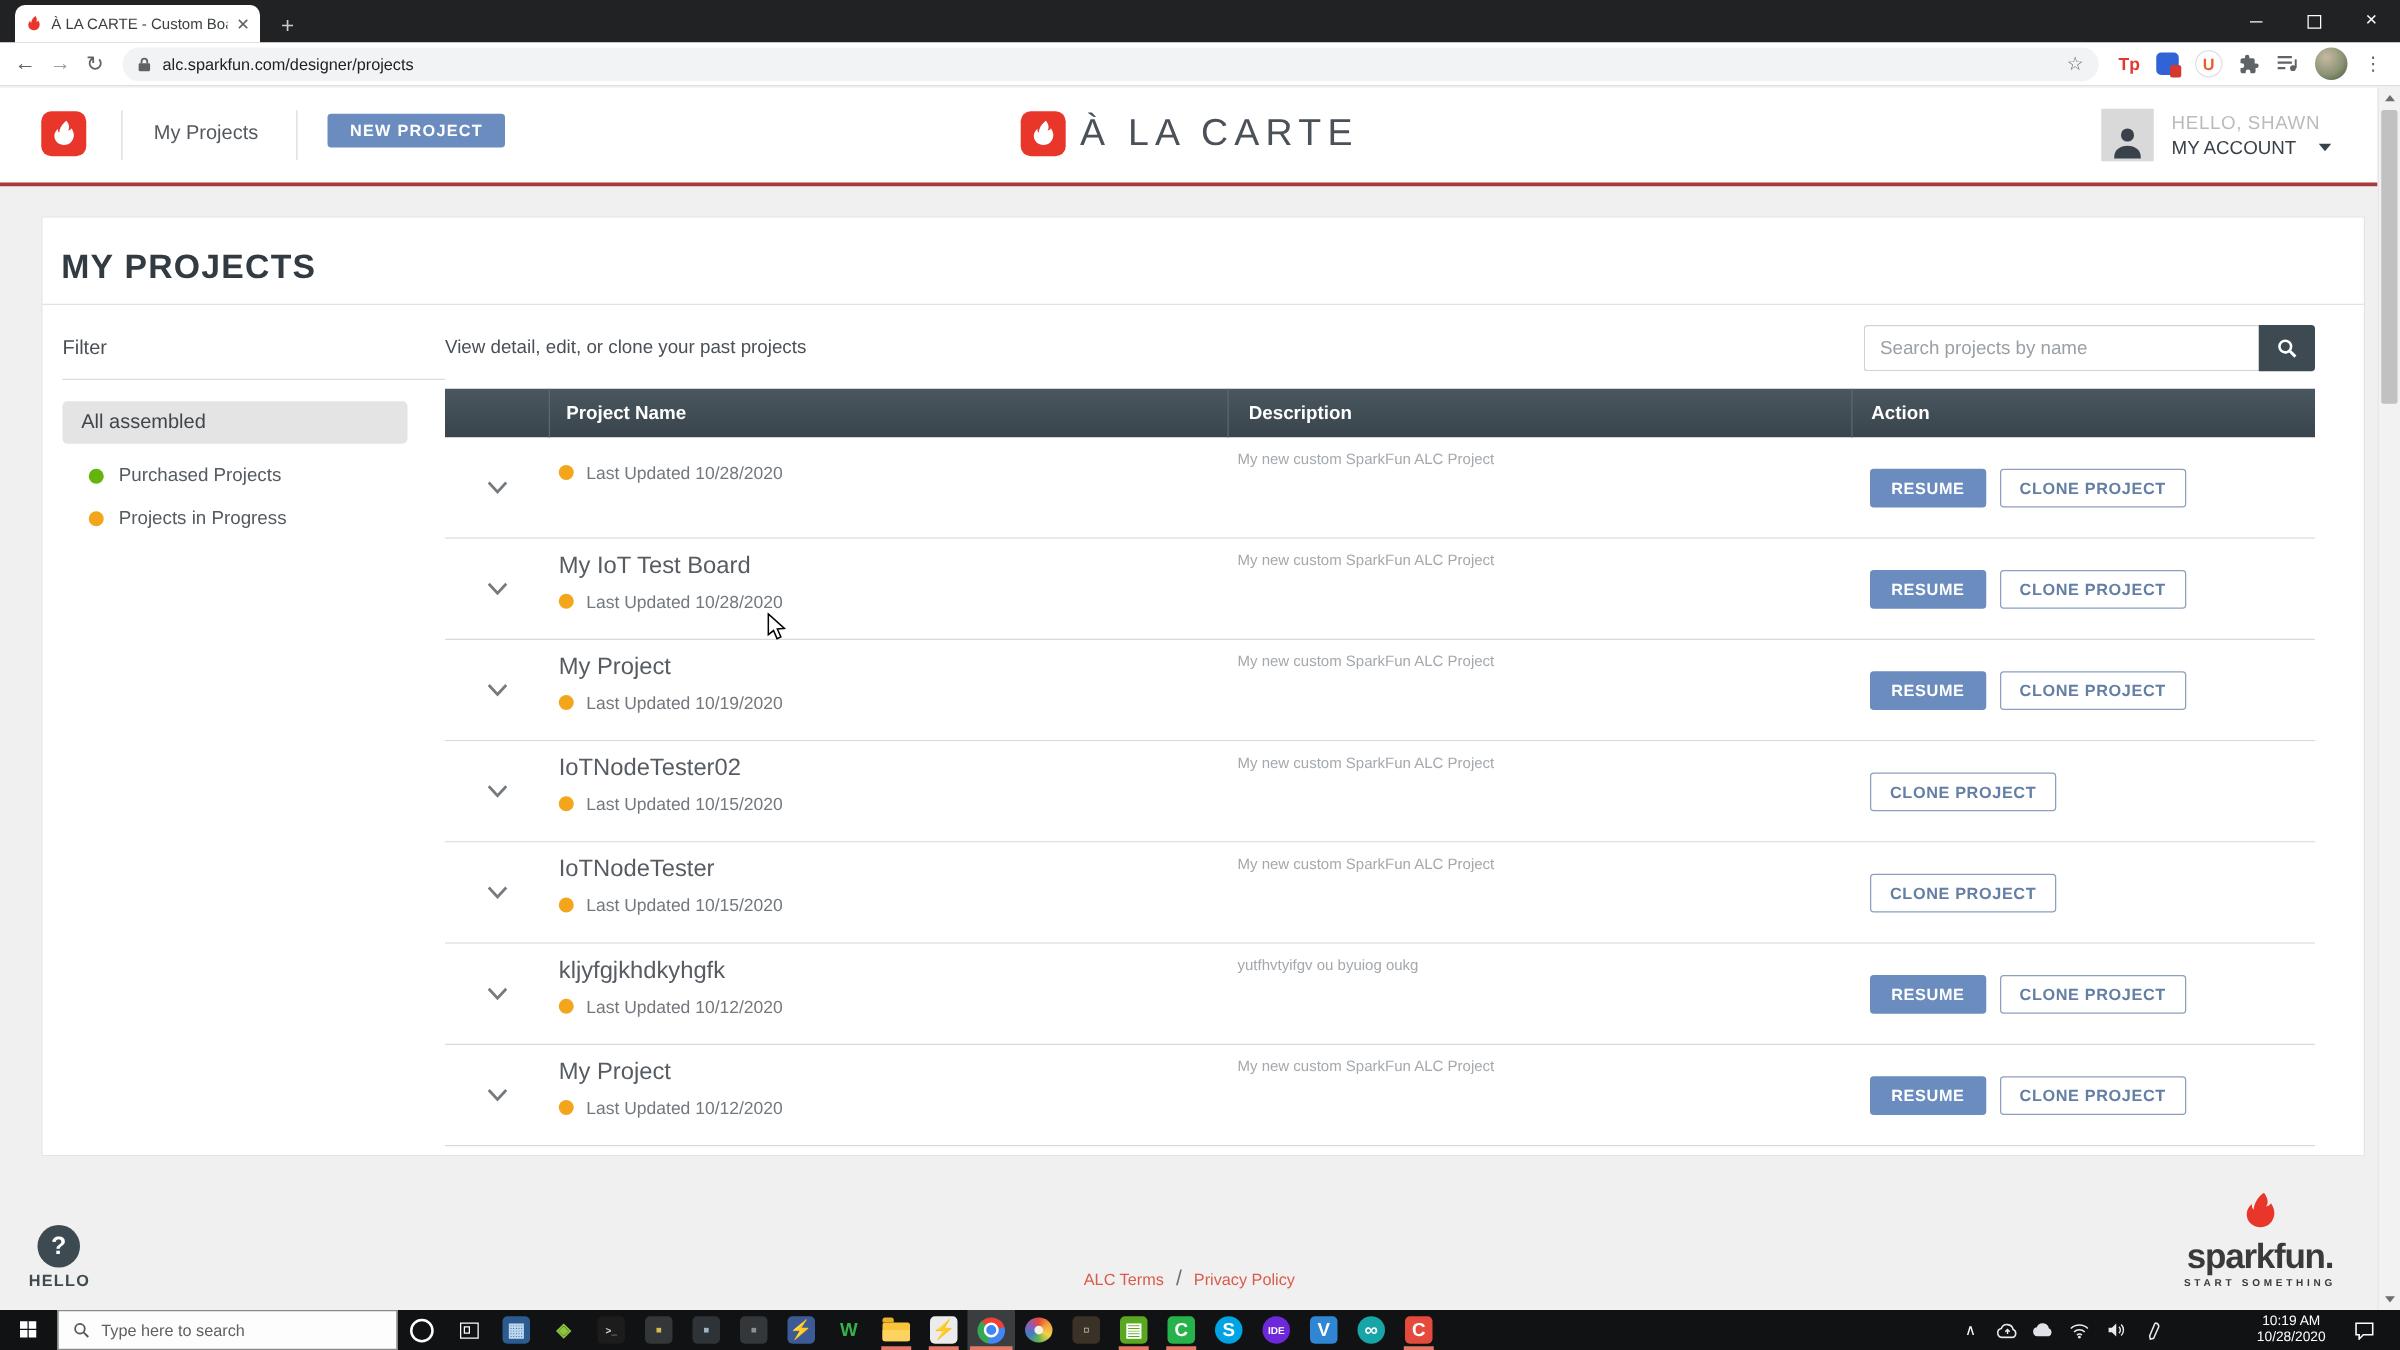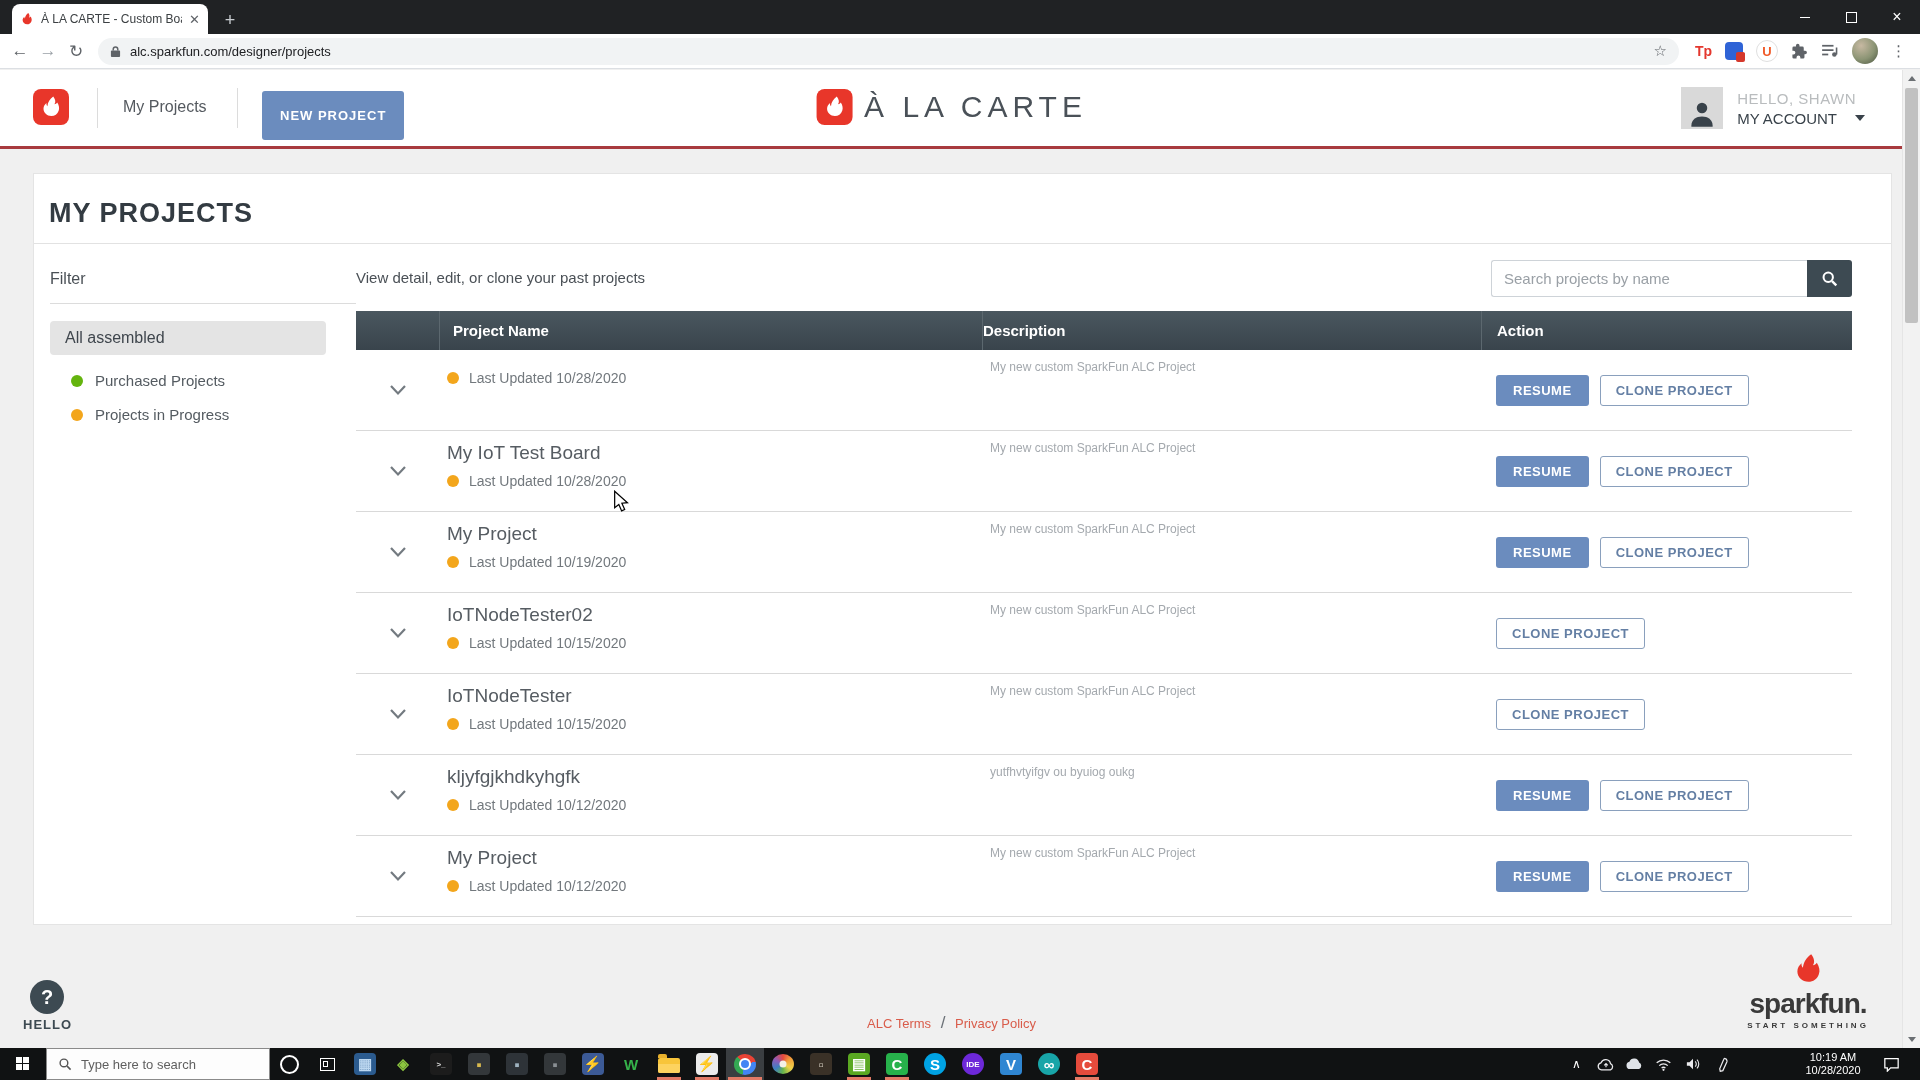--- a/index.html
+++ b/index.html
@@ -44,21 +44,21 @@
   .tri-up{width:0;height:0;border-left:4px solid transparent;border-right:4px solid transparent;border-bottom:5px solid #6b6f73}
   .tri-down{width:0;height:0;border-left:4px solid transparent;border-right:4px solid transparent;border-top:5px solid #6b6f73}
   .sb-thumb{position:absolute;left:2px;top:18px;width:13px;height:235px;background:#c1c1c1;border-radius:2px}
   
   .site-header{position:absolute;top:0;left:0;right:17px;height:76px;background:#fff;border-bottom:3px solid #a83a3e}
   .flame-box{width:36px;height:36px;background:#e8362a;border-radius:8px;display:flex;align-items:center;justify-content:center}
   .hdr-logo{position:absolute;left:33px;top:19px}
   .hdr-sep{position:absolute;top:18px;width:1px;height:40px;background:#dcdcdc}
   .hdr-sep.s1{left:97px}.hdr-sep.s2{left:237px}
   .hdr-nav{position:absolute;left:123px;top:28px;font-size:16px;color:#54595f}
-  .btn-new-project{position:absolute;left:262px;top:21px;height:49px;padding:0 18px;background:#6b8cbe;
+  .btn-new-project{position:absolute;left:262px;top:21px;height:27px;padding:0 18px;background:#6b8cbe;
        color:#fff;border:0;border-radius:3px;font-size:13px;font-weight:bold;letter-spacing:1px;
        font-family:"Liberation Sans",sans-serif}
   .brand{position:absolute;left:50%;transform:translateX(-50%);top:19px;display:flex;align-items:center;gap:12px}
   .brand-text{font-size:30px;color:#4a5158;letter-spacing:5px}
   .account{position:absolute;right:38px;top:17px;display:flex;gap:14px;align-items:center}
   .avatar-box{width:42px;height:42px;background:#d9d9d9;display:flex;align-items:flex-end;justify-content:center}
   .acct-col{display:flex;flex-direction:column;gap:3px}
   .hello{font-size:15px;color:#b9bcbe;letter-spacing:.5px}
   .myacct{font-size:15px;color:#39424a;display:flex;align-items:center;gap:18px}
   .caret{width:0;height:0;border-left:5px solid transparent;border-right:5px solid transparent;border-top:6px solid #39424a}
@@ -83,21 +83,21 @@
        padding:0 12px;font-size:15px;color:#555;box-sizing:border-box;background:#fff;outline:none;
        font-family:"Liberation Sans",sans-serif}
   .search-input::placeholder{color:#9aa0a6}
   .search-btn{width:45px;height:37px;background:#3d4a52;border:0;border-radius:0 3px 3px 0;
        display:flex;align-items:center;justify-content:center}
   .table{margin-top:14px}
   .thead{display:grid;grid-template-columns:83px 543px 499px 1fr;height:39px;
        background:linear-gradient(#4a575f,#39444c);color:#fff;font-size:15px;font-weight:bold}
   .th{height:100%;display:flex;align-items:center;border-left:1px solid #5c686f;padding-left:13px;box-sizing:border-box}
   .th.first{border-left:0}
-  .th.c3{padding-left:0}.th.c4{padding-left:15px}
+  .th.c3{padding-left:16px}.th.c4{padding-left:15px}
   .trow{display:grid;grid-template-columns:83px 543px 499px 1fr;height:80px;border-bottom:1px solid #d9d9d9;background:#fff}
   .cell-chev{display:flex;align-items:center;justify-content:center}
   .cell-name{padding:11px 0 0 8px}
   .proj-name{font-size:19px;color:#565c62}
   .updated{margin-top:9px;display:flex;align-items:center;gap:10px;font-size:14px;color:#72787d}
   .rdot{width:12px;height:12px;border-radius:50%;flex:none}
   .cell-desc{padding:10px 0 0 8px;font-size:12px;color:#a4a9ae}
   .cell-action{display:flex;align-items:center;gap:11px;padding-left:15px}
   .btn-resume{background:#6b8cbe;color:#fff;border:0;height:31px;padding:0 17px;border-radius:3px;
        font-size:13px;font-weight:bold;letter-spacing:.5px;font-family:"Liberation Sans",sans-serif}
@@ -114,21 +114,21 @@
   .foot-links .slash{color:#6b7177;font-size:17px;margin:0 6px}
   .sf-logo{position:absolute;right:32px;top:882px;text-align:center;width:160px}
   .sf-word{font-size:28px;font-weight:bold;color:#3a3a3a;letter-spacing:-1px;margin-top:-2px}
   .sf-tag{font-size:8px;letter-spacing:3px;color:#3a3a3a;margin-top:1px;font-weight:bold}
   
   .taskbar{position:absolute;bottom:0;left:0;width:1920px;height:32px;background:#101213;
        display:flex;align-items:center}
   .start{width:46px;height:100%;display:flex;align-items:center;justify-content:center}
   .winlogo{width:14px;height:14px;display:grid;grid-template-columns:6px 6px;grid-template-rows:6px 6px;gap:1px}
   .winlogo span{background:#fff}
-  .tb-search{width:224px;height:32px;background:#fdfdfd;border:1px solid #8a8a8a;box-sizing:border-box;
+  .tb-search{width:272px;height:32px;background:#fdfdfd;border:1px solid #8a8a8a;box-sizing:border-box;
        display:flex;align-items:center;gap:9px;padding:0 11px;font-size:13px;color:#5f5f5f}
   .tb-btn{width:38px;height:100%;display:flex;align-items:center;justify-content:center;position:relative}
   .tb-btn.open::after{content:"";position:absolute;bottom:0;left:7px;right:7px;height:3px;background:#e27a66}
   .tb-btn.active{background:#3a3e41}
   .tb-btn.active::after{left:2px;right:2px}
   .cortana-ring{width:15px;height:15px;border:2px solid #fff;border-radius:50%}
   .taskview-ic{width:13px;height:11px;border:1.5px solid #fff;position:relative}
   .taskview-ic::before{content:"";position:absolute;left:2px;top:2px;width:3px;height:4px;border:1px solid #fff}
   .app-ic{min-width:22px;height:22px;display:flex;align-items:center;justify-content:center;
        font-size:15px;font-weight:bold;border-radius:4px;box-sizing:border-box;padding:0 2px;position:relative}

